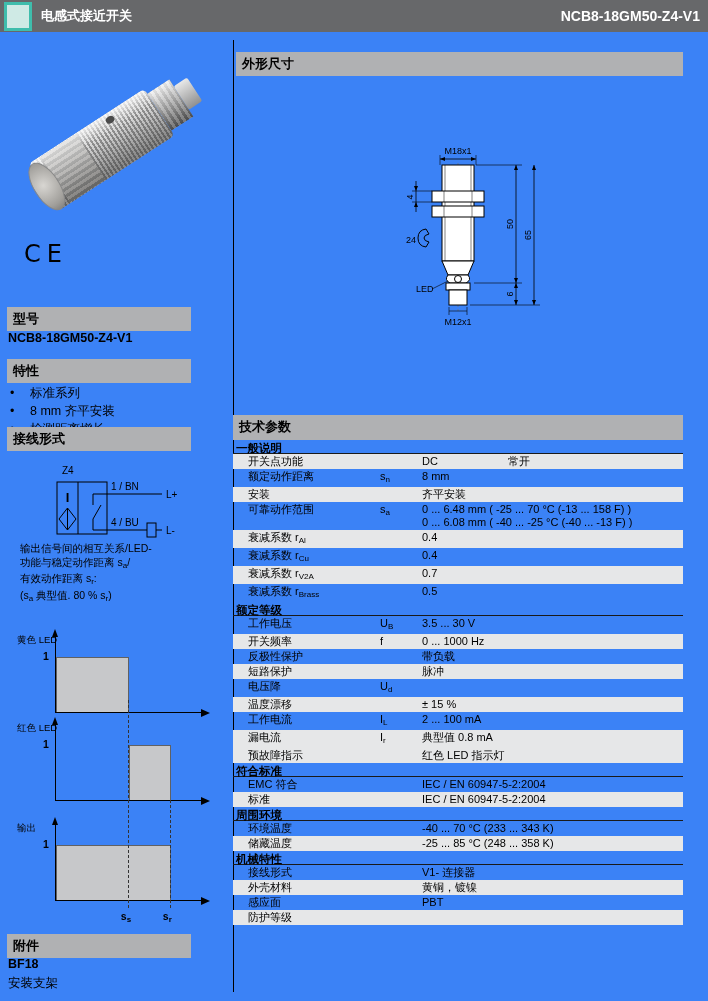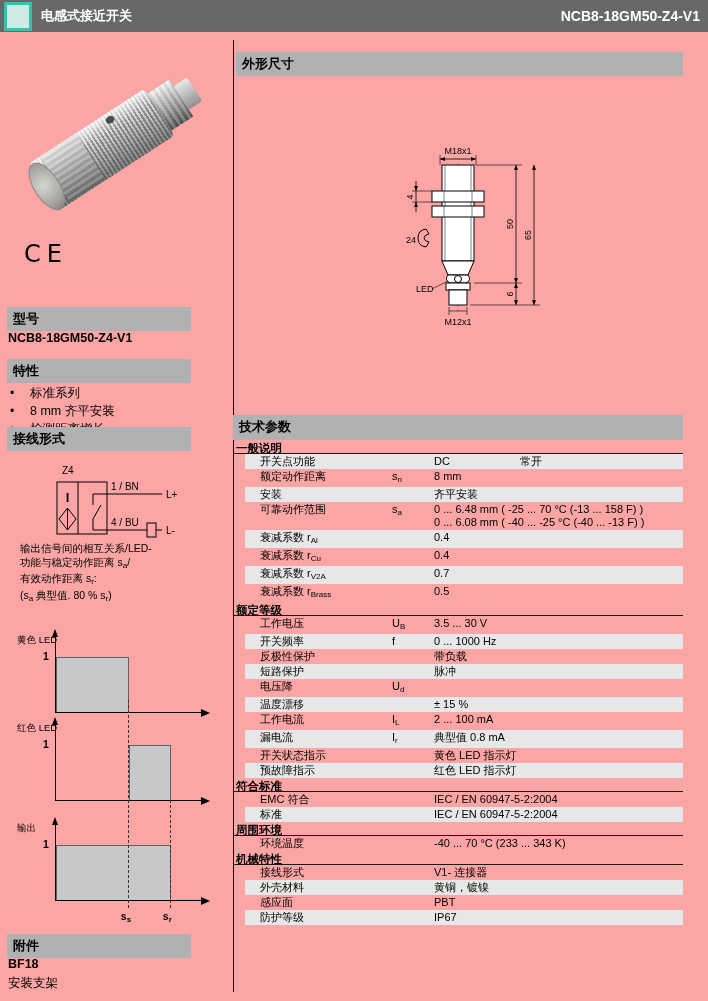--- a/index.html
+++ b/index.html
@@ -1,16 +1,16 @@
 <!DOCTYPE html>
 <html><head>
 <meta charset="utf-8">
 <style>
   html,body{margin:0;padding:0;background:#fff;}
-  .page{position:relative;width:708px;height:1001px;background:#fca5a5;overflow:hidden;
+  .page{position:relative;width:708px;height:1001px;background:#3b82f6;overflow:hidden;
         font-family:"Liberation Sans","DejaVu Sans",sans-serif;color:#000;}
   
   .topbar{position:absolute;left:0;top:0;width:708px;height:32px;background:#67686a;
           display:flex;align-items:center;}
   .accent-sq{width:22px;height:23px;margin-left:4px;background:#cfeae5;border:3px solid #3fbdac;flex:none;}
   .topbar-title{color:#fff;font-weight:bold;font-size:13px;margin-left:9px;}
   .topbar-pn{margin-left:auto;margin-right:8px;color:#fff;font-weight:bold;font-size:14px;}
   .divider{position:absolute;left:233px;top:40px;width:1px;height:952px;background:#000;}
   
   .sechead{position:absolute;background:#b0b1b3;font-weight:bold;font-size:13px;
@@ -60,21 +60,21 @@
     border-top:4px solid transparent;border-bottom:4px solid transparent;border-left:9px solid #000;}
   .c-box{position:absolute;top:25px;height:56px;box-sizing:border-box;
     background:#c7c8ca;border:1px solid #606163;}
   .c-dash{position:absolute;width:0;border-left:1px dashed #333;}
   .c-xmark{position:absolute;font-size:10.5px;font-weight:bold;}
   
   #tech{position:absolute;left:233px;top:415px;width:450px;}
   .tech-head{background:#b0b1b3;font-weight:bold;font-size:13px;padding:3px 0 4px 6px;}
   .t-sec-title{font-weight:bold;font-size:11.5px;line-height:13px;padding:2px 0 0 3px;height:14px;
     box-sizing:border-box;border-bottom:1px solid #1a1a1a;}
-  .t-row{display:flex;font-size:11px;line-height:13px;padding:1px 0;margin-left:12px;}
+  .t-row{display:flex;font-size:11px;line-height:13px;padding:1px 0;}
   .t-row.shaded{background:#e6e7e8;}
   .t-label{width:132px;padding-left:15px;flex:none;}
   .t-sym{width:42px;flex:none;}
   .t-vals{flex:1;}
   .t-val2{margin-left:70px;}
   sub{font-size:8px;vertical-align:-2px;}
 </style>
 </head>
 <body>
 
@@ -361,27 +361,20 @@
             <div>2 ... 100 mA</div>
           </div>
         </div>
         <div class="t-row shaded">
           <div class="t-label">漏电流</div>
           <div class="t-sym">I<sub>r</sub></div>
           <div class="t-vals">
             <div>典型值 0.8 mA</div>
           </div>
         </div>
-        <div class="t-row">
-          <div class="t-label">开关状态指示</div>
-          <div class="t-sym"></div>
-          <div class="t-vals">
-            <div>黄色 LED 指示灯</div>
-          </div>
-        </div>
         <div class="t-row shaded">
           <div class="t-label">预故障指示</div>
           <div class="t-sym"></div>
           <div class="t-vals">
             <div>红色 LED 指示灯</div>
           </div>
         </div>
         <div class="t-sec-title">符合标准</div>
         <div class="t-row">
           <div class="t-label">EMC 符合</div>
@@ -398,20 +391,27 @@
           </div>
         </div>
         <div class="t-sec-title">周围环境</div>
         <div class="t-row">
           <div class="t-label">环境温度</div>
           <div class="t-sym"></div>
           <div class="t-vals">
             <div>-40 ... 70 °C (233 ... 343 K)</div>
           </div>
         </div>
+        <div class="t-row shaded">
+          <div class="t-label">储藏温度</div>
+          <div class="t-sym"></div>
+          <div class="t-vals">
+            <div>-25 ... 85 °C (248 ... 358 K)</div>
+          </div>
+        </div>
         <div class="t-sec-title">机械特性</div>
         <div class="t-row">
           <div class="t-label">接线形式</div>
           <div class="t-sym"></div>
           <div class="t-vals">
             <div>V1- 连接器</div>
           </div>
         </div>
         <div class="t-row shaded">
           <div class="t-label">外壳材料</div>
@@ -423,20 +423,17 @@
         <div class="t-row">
           <div class="t-label">感应面</div>
           <div class="t-sym"></div>
           <div class="t-vals">
             <div>PBT</div>
           </div>
         </div>
         <div class="t-row shaded">
           <div class="t-label">防护等级</div>
           <div class="t-sym"></div>
-          <div class="t-vals">
-            <div>IP67</div>
-          </div>
         </div>
       </div>
   </div>
 
 </div>
 
 </body></html>

